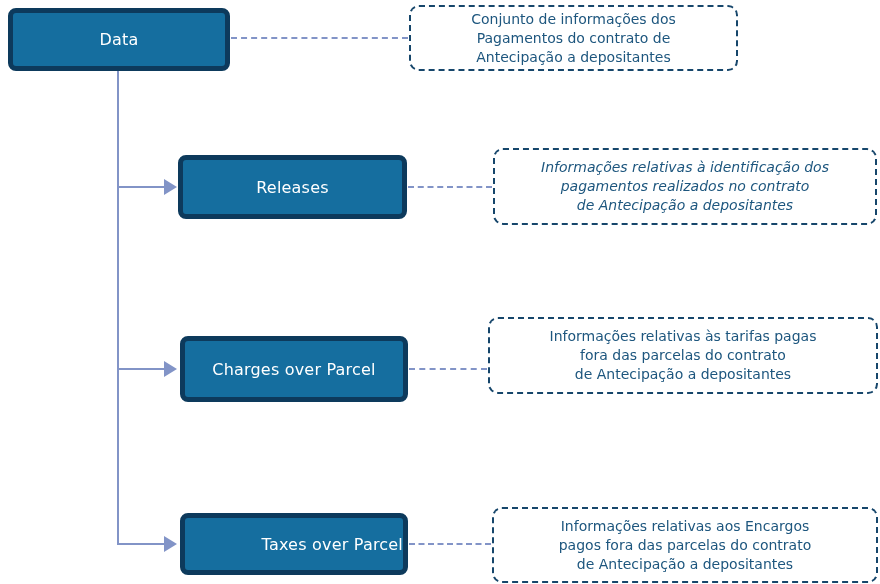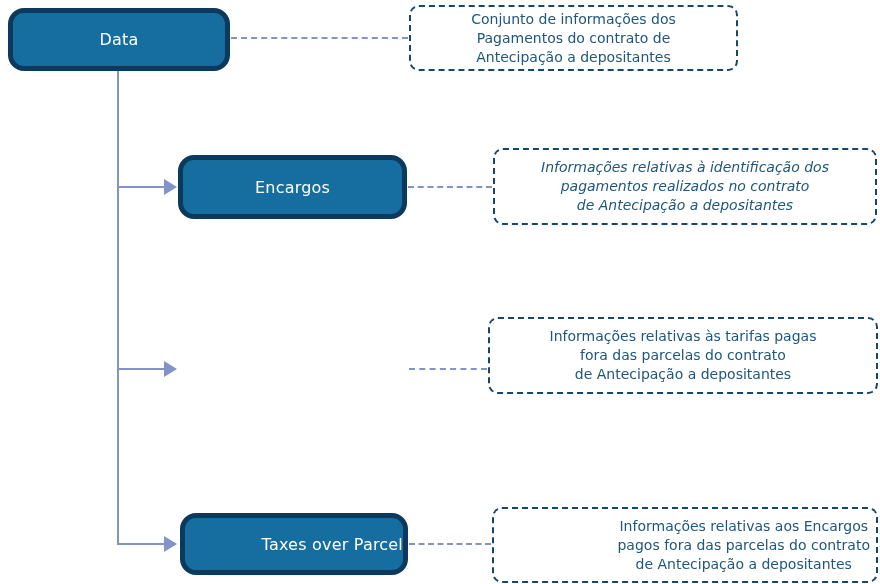--- a/index.html
+++ b/index.html
@@ -14,21 +14,21 @@
     height: 584px;
     background: #ffffff;
     overflow: hidden;
   }
   
   .node {
     position: absolute;
     box-sizing: border-box;
     background: var(--node-fill, #156e9f);
     border: 5px solid var(--node-border, #0d3a5c);
-    border-radius: 16px;
+    border-radius: 8px;
     display: flex;
     align-items: center;
     justify-content: center;
     color: var(--node-text, #ffffff);
     font-size: 16px;
     letter-spacing: 0.2px;
   }
   .node-data     { left: 8px;   top: 8px;   width: 222px; height: 63px; }
   .node-releases { left: 178px; top: 155px; width: 229px; height: 64px; }
   .node-charges  { left: 180px; top: 336px; width: 228px; height: 66px; }
@@ -46,21 +46,21 @@
     text-align: center;
     color: var(--note-text, #1d567e);
     font-size: 14px;
     line-height: 19px;
     white-space: pre-line;
     padding: 2px 6px;
   }
   .note-data     { left: 409px; top: 5px;   width: 329px; height: 66px; }
   .note-releases { left: 493px; top: 148px; width: 384px; height: 77px; font-style: italic; }
   .note-charges  { left: 488px; top: 317px; width: 390px; height: 77px; }
-  .note-taxes    { left: 492px; top: 507px; width: 386px; height: 76px; justify-content: flex-end; }
+  .note-taxes    { left: 492px; top: 507px; width: 386px; height: 76px; }
 
   
   .vline {
     position: absolute;
     left: 117px; top: 71px;
     width: 2px; height: 474px;
     background: var(--connector, #8294c7);
   }
   .hline {
     position: absolute;
@@ -109,21 +109,24 @@
 
   <div class="dashlink dash-1"></div>
   <div class="dashlink dash-2"></div>
   <div class="dashlink dash-3"></div>
   <div class="dashlink dash-4"></div>
 
   <div class="node node-data">
     <span>Data</span>
   </div>
   <div class="node node-releases">
-    <span>Encargos</span>
+    <span>Releases</span>
+  </div>
+  <div class="node node-charges">
+    <span>Charges over Parcel</span>
   </div>
   <div class="node node-taxes">
     <span>Taxes over Parcel</span>
   </div>
 
   <div class="note note-data">
     <span>Conjunto de informações dos
 Pagamentos do contrato de
 Antecipação a depositantes</span>
   </div>

